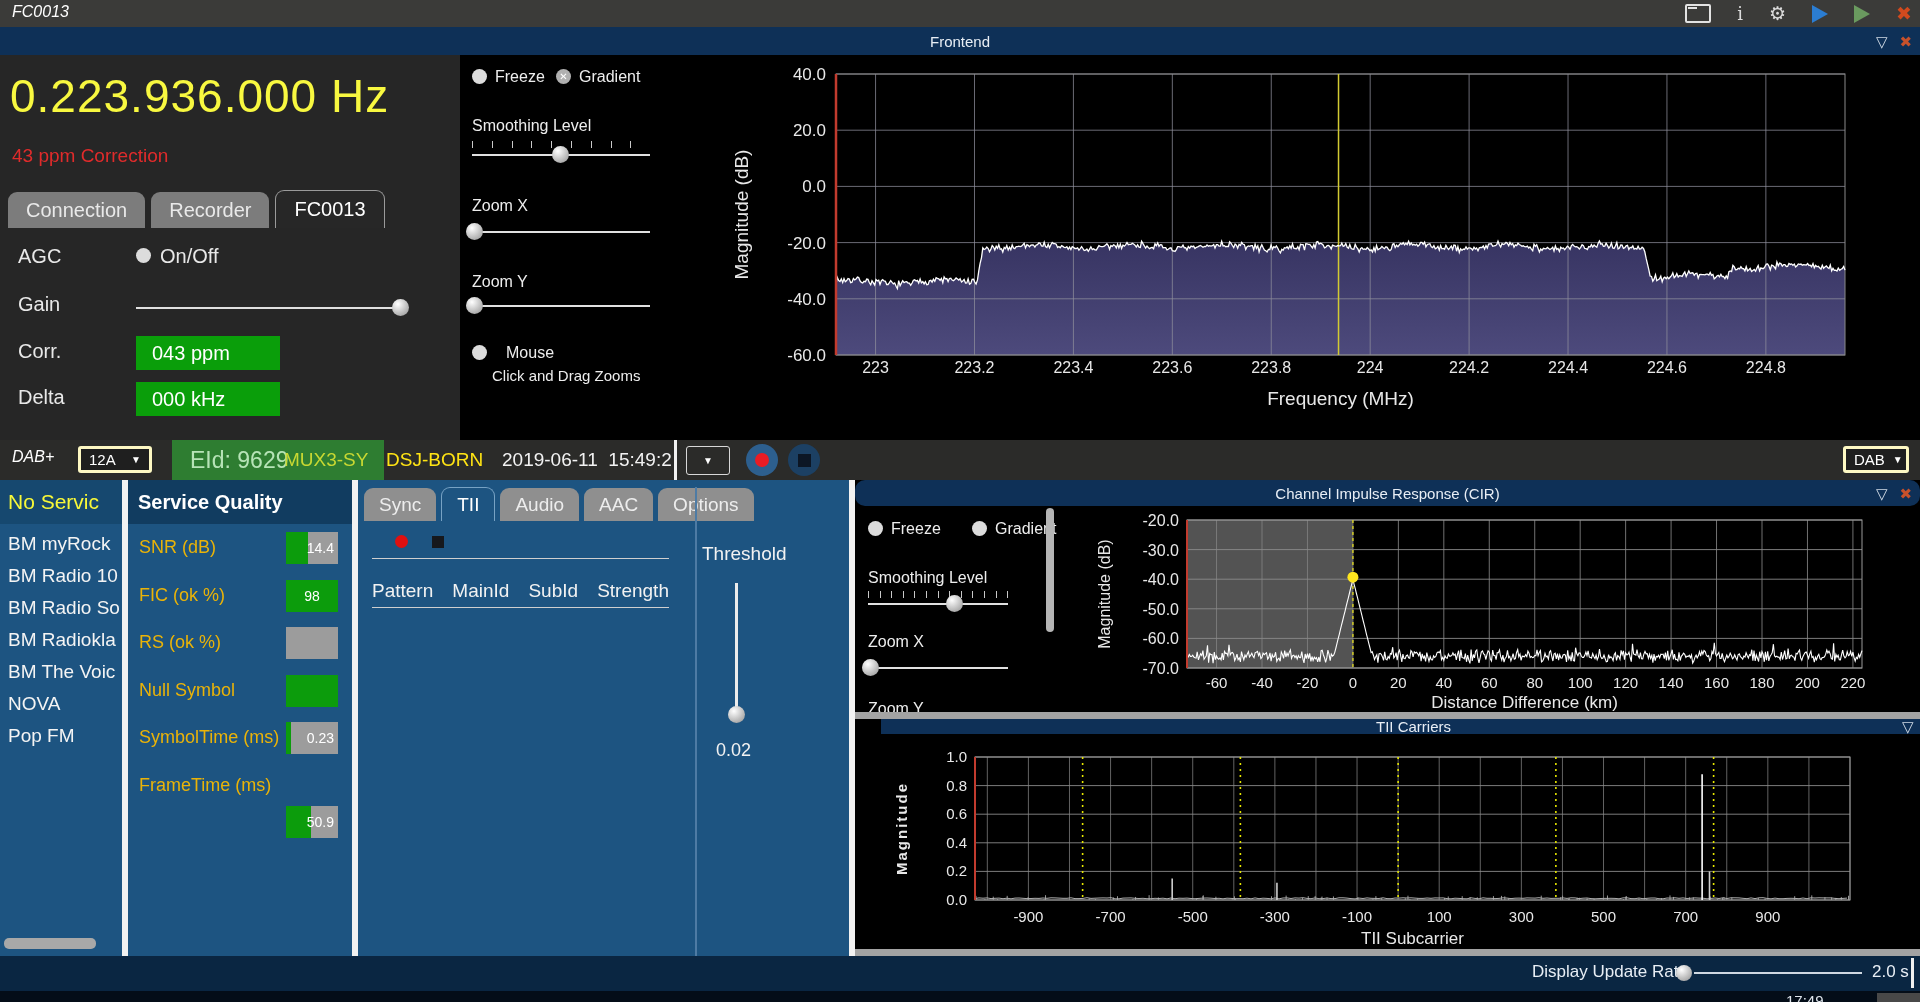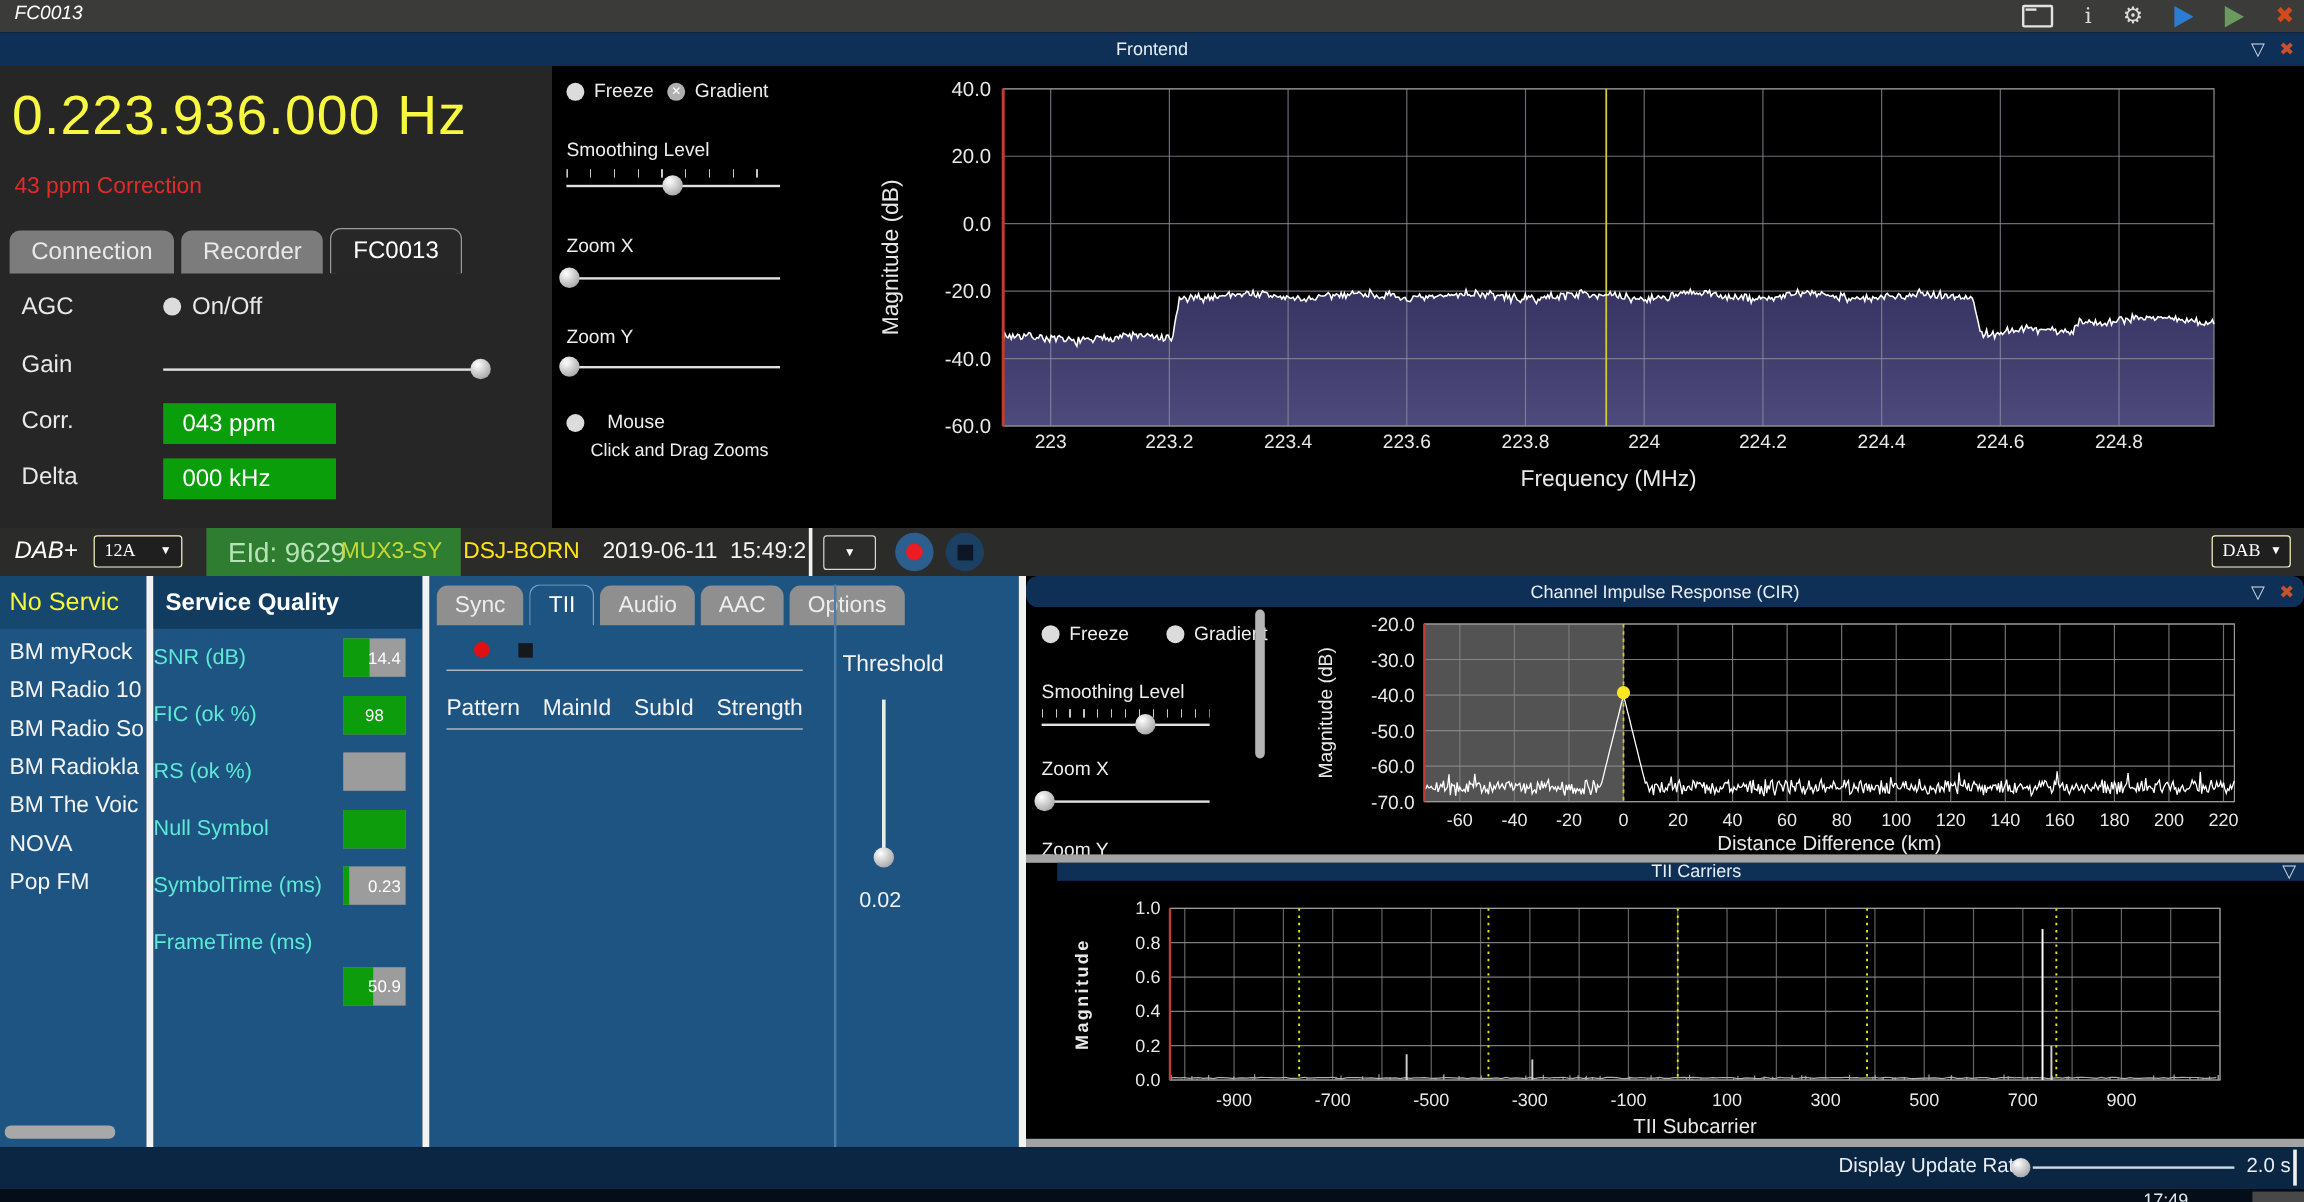--- a/index.html
+++ b/index.html
@@ -55,24 +55,24 @@
   .ticks-cir{background:repeating-linear-gradient(90deg,#c8c8c8 0 1px,transparent 1px 11.6px);}
 
   
   svg text{font-family:"Liberation Sans","DejaVu Sans",sans-serif;fill:#e8e8e8;}
   #spec-svg{left:700px;top:55px;}
   #cir-svg{left:1055px;top:506px;}
   #tii-svg{left:855px;top:745px;}
 
   
   #dab-bar{left:0;top:440px;width:1920px;height:40px;background:#2b2b29;}
-  #dab-mode{left:12px;top:8px;font-style:italic;font-size:20px;color:#fff;}
-  .sel{position:absolute;height:27px;background:#1f1f1f;border:1px solid #fef9c3;border-radius:3px;
+  #dab-mode{left:12px;top:8px;font-style:italic;font-size:16px;color:#fff;}
+  .sel{position:absolute;height:27px;background:#1f1f1f;border:3px solid #fef9c3;border-radius:3px;
        color:#fff;font-size:15px;display:flex;align-items:center;justify-content:space-between;
-       padding:0 8px;box-sizing:border-box;font-family:Liberation Serif, serif;}
+       padding:0 8px;box-sizing:border-box;}
   .caret{font-size:10px;color:#fff;margin-left:8px;}
   #ens-box{left:172px;top:0;width:212px;height:40px;background:#2e7d31;position:absolute;}
   #eid{position:absolute;left:18px;top:0;line-height:40px;font-size:23px;color:#b7e4b7;}
   #mux{position:absolute;left:112px;top:0;line-height:40px;font-size:19px;color:#c8d832;}
   #svc-name{left:386px;top:0;line-height:40px;font-size:19px;color:#ffe414;}
   #dab-dt{left:502px;top:0;line-height:40px;font-size:19px;color:#f2f2f2;white-space:pre;}
   #dab-div{left:674px;top:0;width:3px;height:40px;background:#f2f2f2;}
   #dd-btn{left:686px;top:6px;width:42px;height:27px;border:1px solid #d8d8d8;border-radius:3px;
           display:flex;align-items:center;justify-content:center;position:absolute;}
   .circ-btn{position:absolute;width:32px;height:32px;border-radius:50%;top:4px;
@@ -91,21 +91,21 @@
             white-space:nowrap;overflow:hidden;}
   #svc-items{position:absolute;left:0;top:48px;width:100%;}
   .svc-item{height:32px;line-height:32px;padding-left:8px;color:#f4f4f4;font-size:19px;
             white-space:nowrap;overflow:hidden;}
   #svc-scroll{position:absolute;left:4px;top:458px;width:92px;height:11px;border-radius:5px;background:#a8a8a8;}
 
   #svc-q{left:128px;width:224px;}
   #q-head{position:absolute;left:0;top:0;width:100%;height:44px;background:#113c60;color:#fff;
           font-weight:bold;font-size:20px;line-height:44px;padding-left:10px;box-sizing:border-box;}
   .q-row{position:absolute;left:0;width:100%;height:36px;}
-  .q-label{position:absolute;left:0;top:5px;font-size:18px;color:#5eead4;white-space:nowrap;}
+  .q-label{position:absolute;left:11px;top:5px;font-size:18px;color:#eab308;white-space:nowrap;}
   .q-bar{position:absolute;left:158px;top:0;width:52px;height:32px;background:#9c9c9c;}
   .q-green{position:absolute;left:0;top:0;height:100%;background:#0c9c0c;}
   .q-val{position:absolute;left:0;top:0;width:100%;height:100%;color:#fff;font-size:14px;
          line-height:32px;text-align:right;box-sizing:border-box;padding-right:4px;}
 
   #decoder{left:358px;width:491px;}
   #dec-tabs{position:absolute;left:6px;top:7px;display:flex;align-items:flex-end;}
   .dec-tab{height:33px;line-height:33px;padding:0 15px;background:#8f8f8f;color:#ededed;
            font-size:19px;border-radius:9px 9px 0 0;margin-right:5px;}
   .dec-tab.active{background:#1d5481;color:#fff;border:1px solid #77a2c4;border-bottom:none;}

